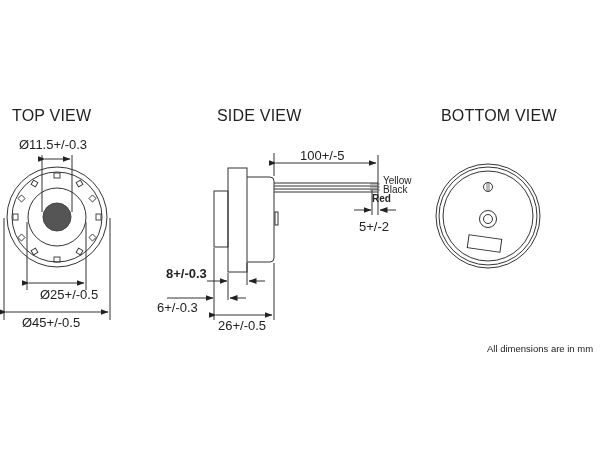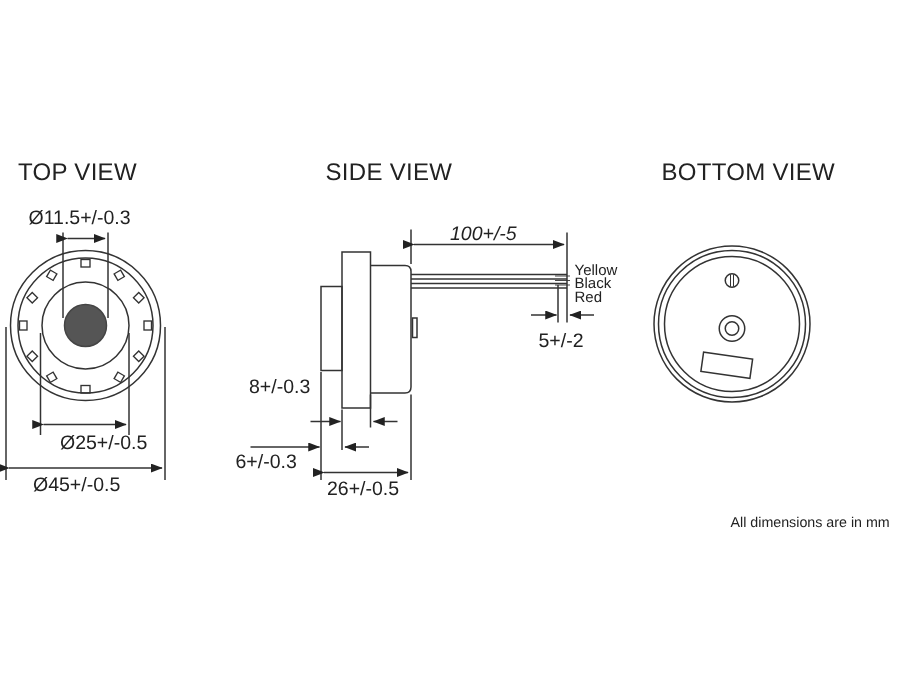--- a/index.html
+++ b/index.html
@@ -103,23 +103,23 @@
 </svg>
 
 <div class="title" style="left:12px;top:107px;">TOP VIEW</div>
 <div class="title" style="left:217px;top:107px;">SIDE VIEW</div>
 <div class="title" style="left:441px;top:107px;">BOTTOM VIEW</div>
 
 <div class="lbl" style="left:19px;top:137px;">Ø11.5+/-0.3</div>
 <div class="lbl" style="left:23px;top:287px;margin-left:17px;">Ø25+/-0.5</div>
 <div class="lbl" style="left:22px;top:315px;">Ø45+/-0.5</div>
 
-<div class="lbl" style="left:300px;top:148px;font-style:italic;">100+/-5</div>
+<div class="lbl" style="left:300px;top:148px;">100+/-5</div>
 <div class="lbl" style="left:359px;top:219px;text-align:center;">5+/-2</div>
-<div class="lbl" style="left:166px;top:250px;">8+/-0.3</div>
+<div class="lbl" style="left:166px;top:266px;font-weight:bold;">8+/-0.3</div>
 <div class="lbl" style="left:157px;top:300px;">6+/-0.3</div>
 <div class="lbl" style="left:218px;top:318px;">26+/-0.5</div>
 
 <div class="small" style="left:383px;top:176px;">Yellow</div>
 <div class="small" style="left:383px;top:185px;">Black</div>
-<div class="small" style="left:383px;top:194px;">Red</div>
+<div class="small" style="left:372px;top:194px;font-weight:bold;">Red</div>
 
 <div class="note" style="left:487px;top:331px;">All dimensions are in mm</div>
 
 </body></html>

